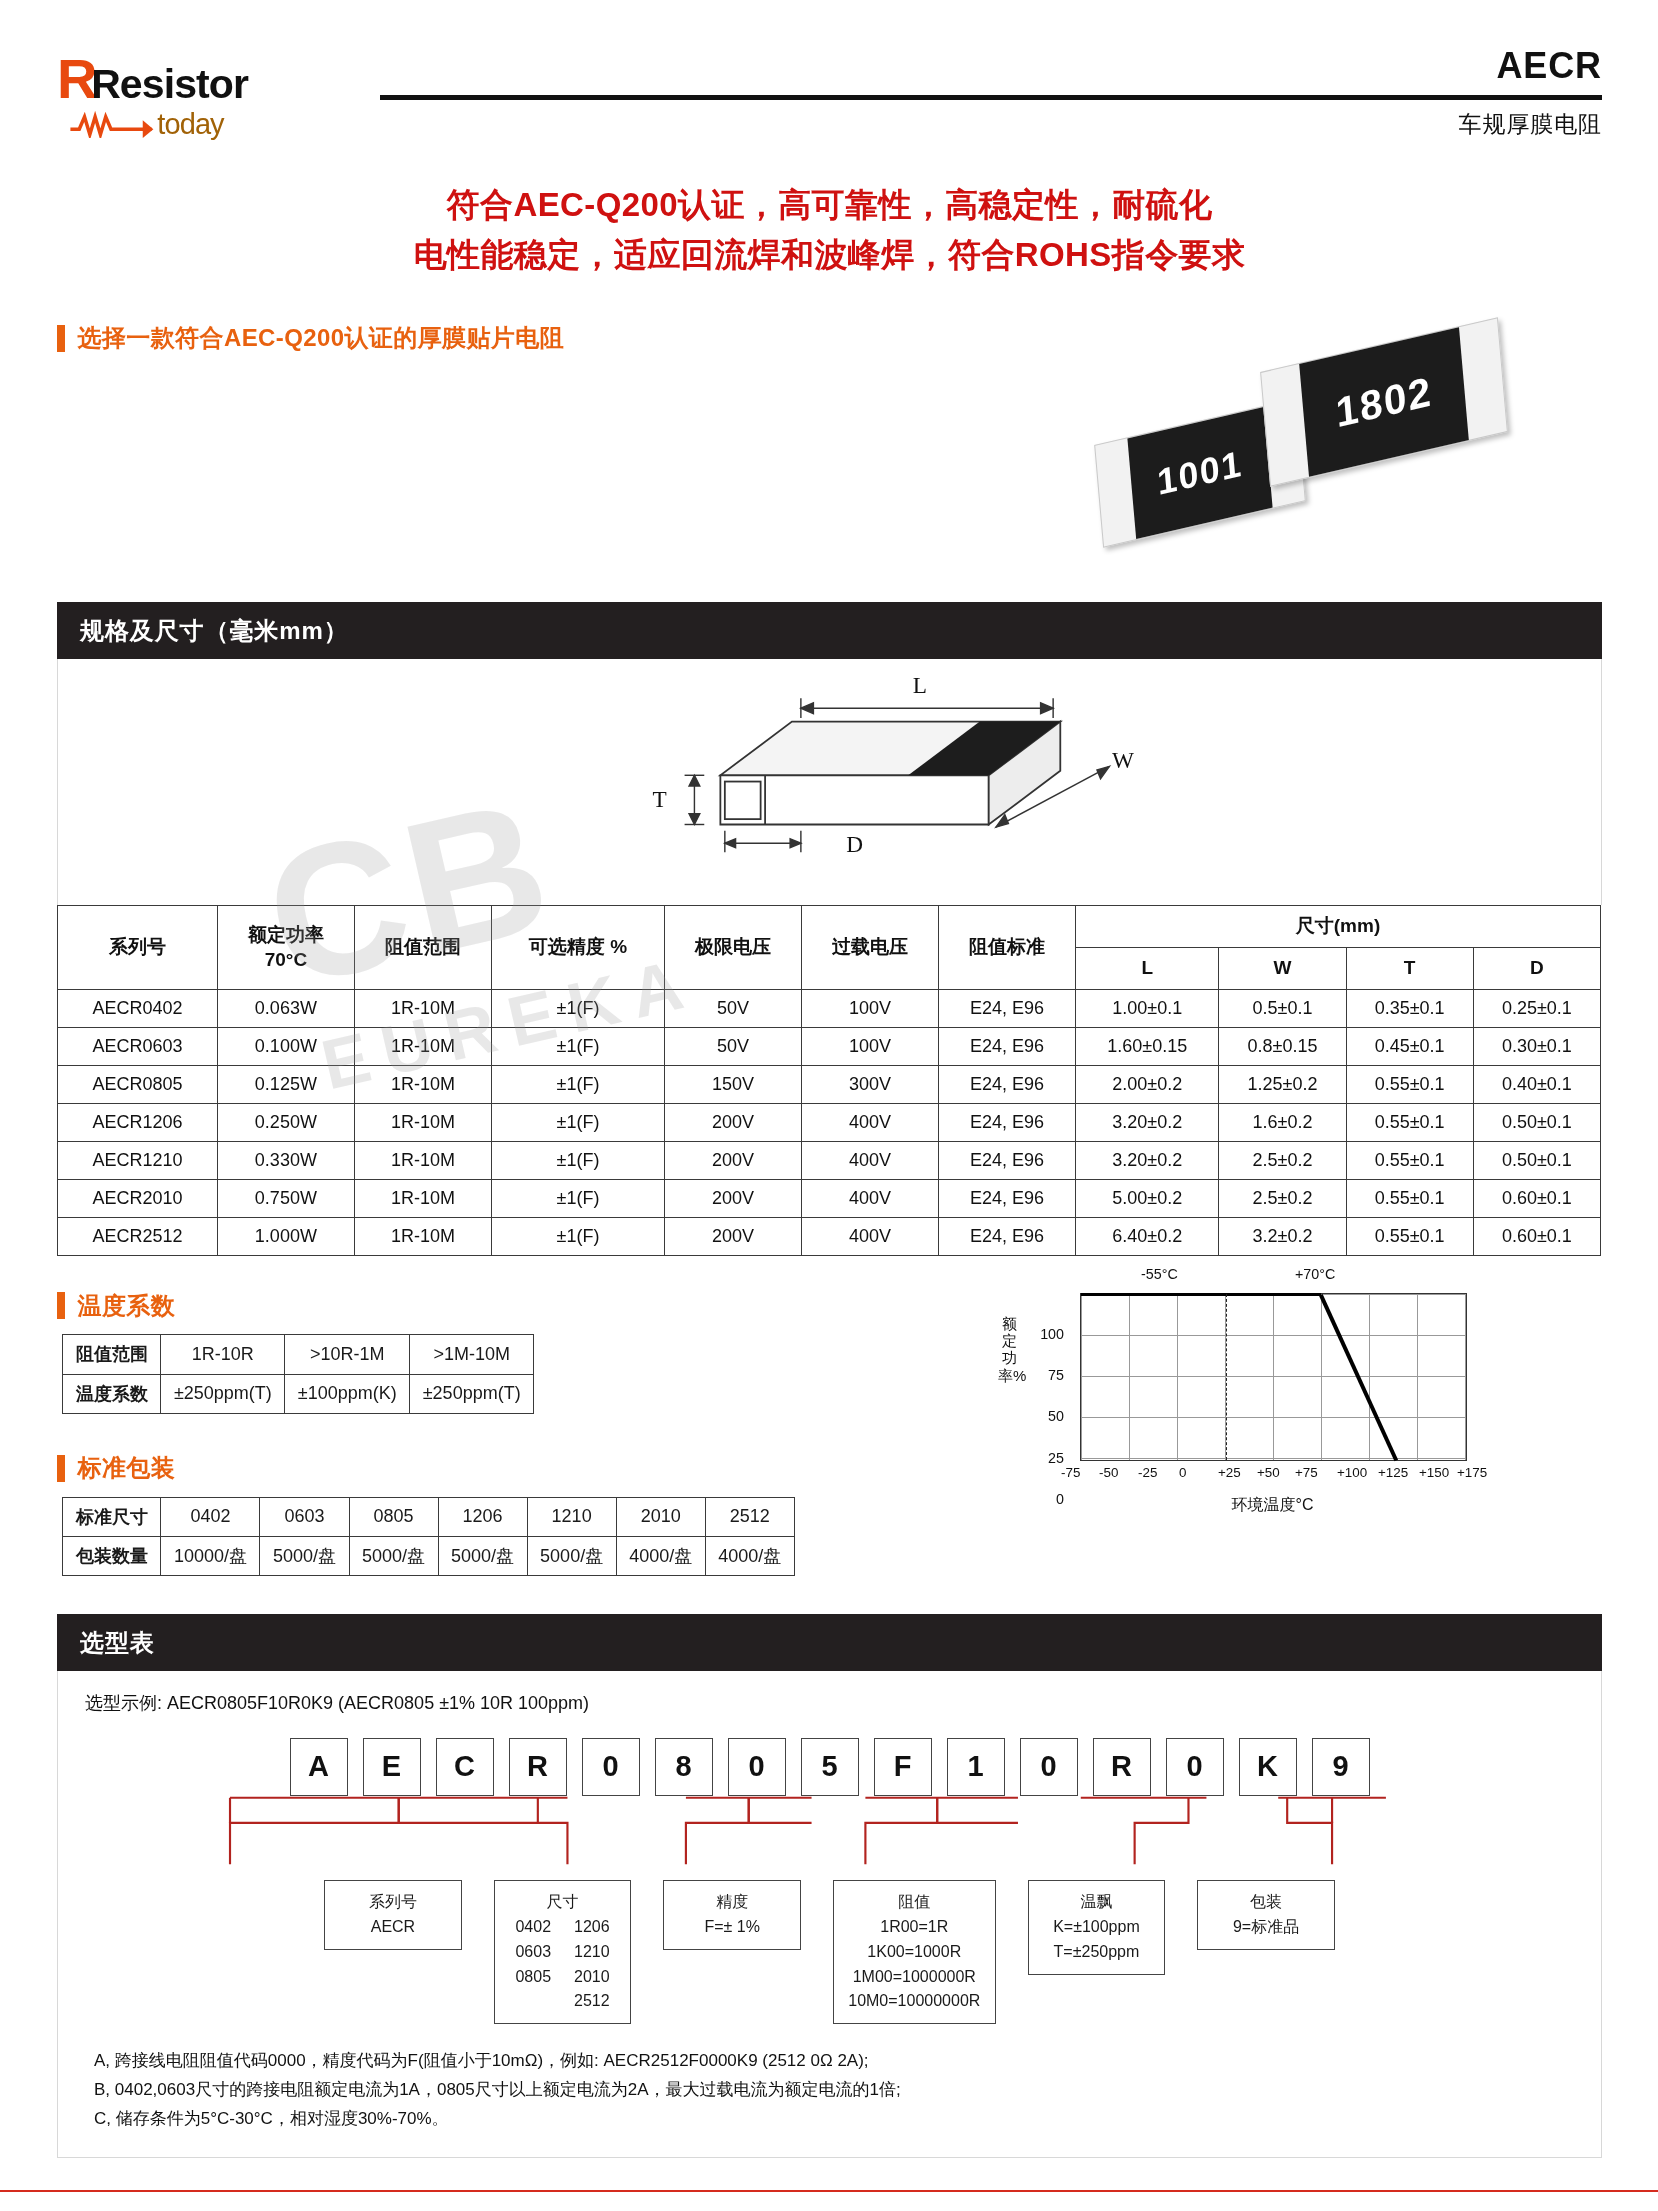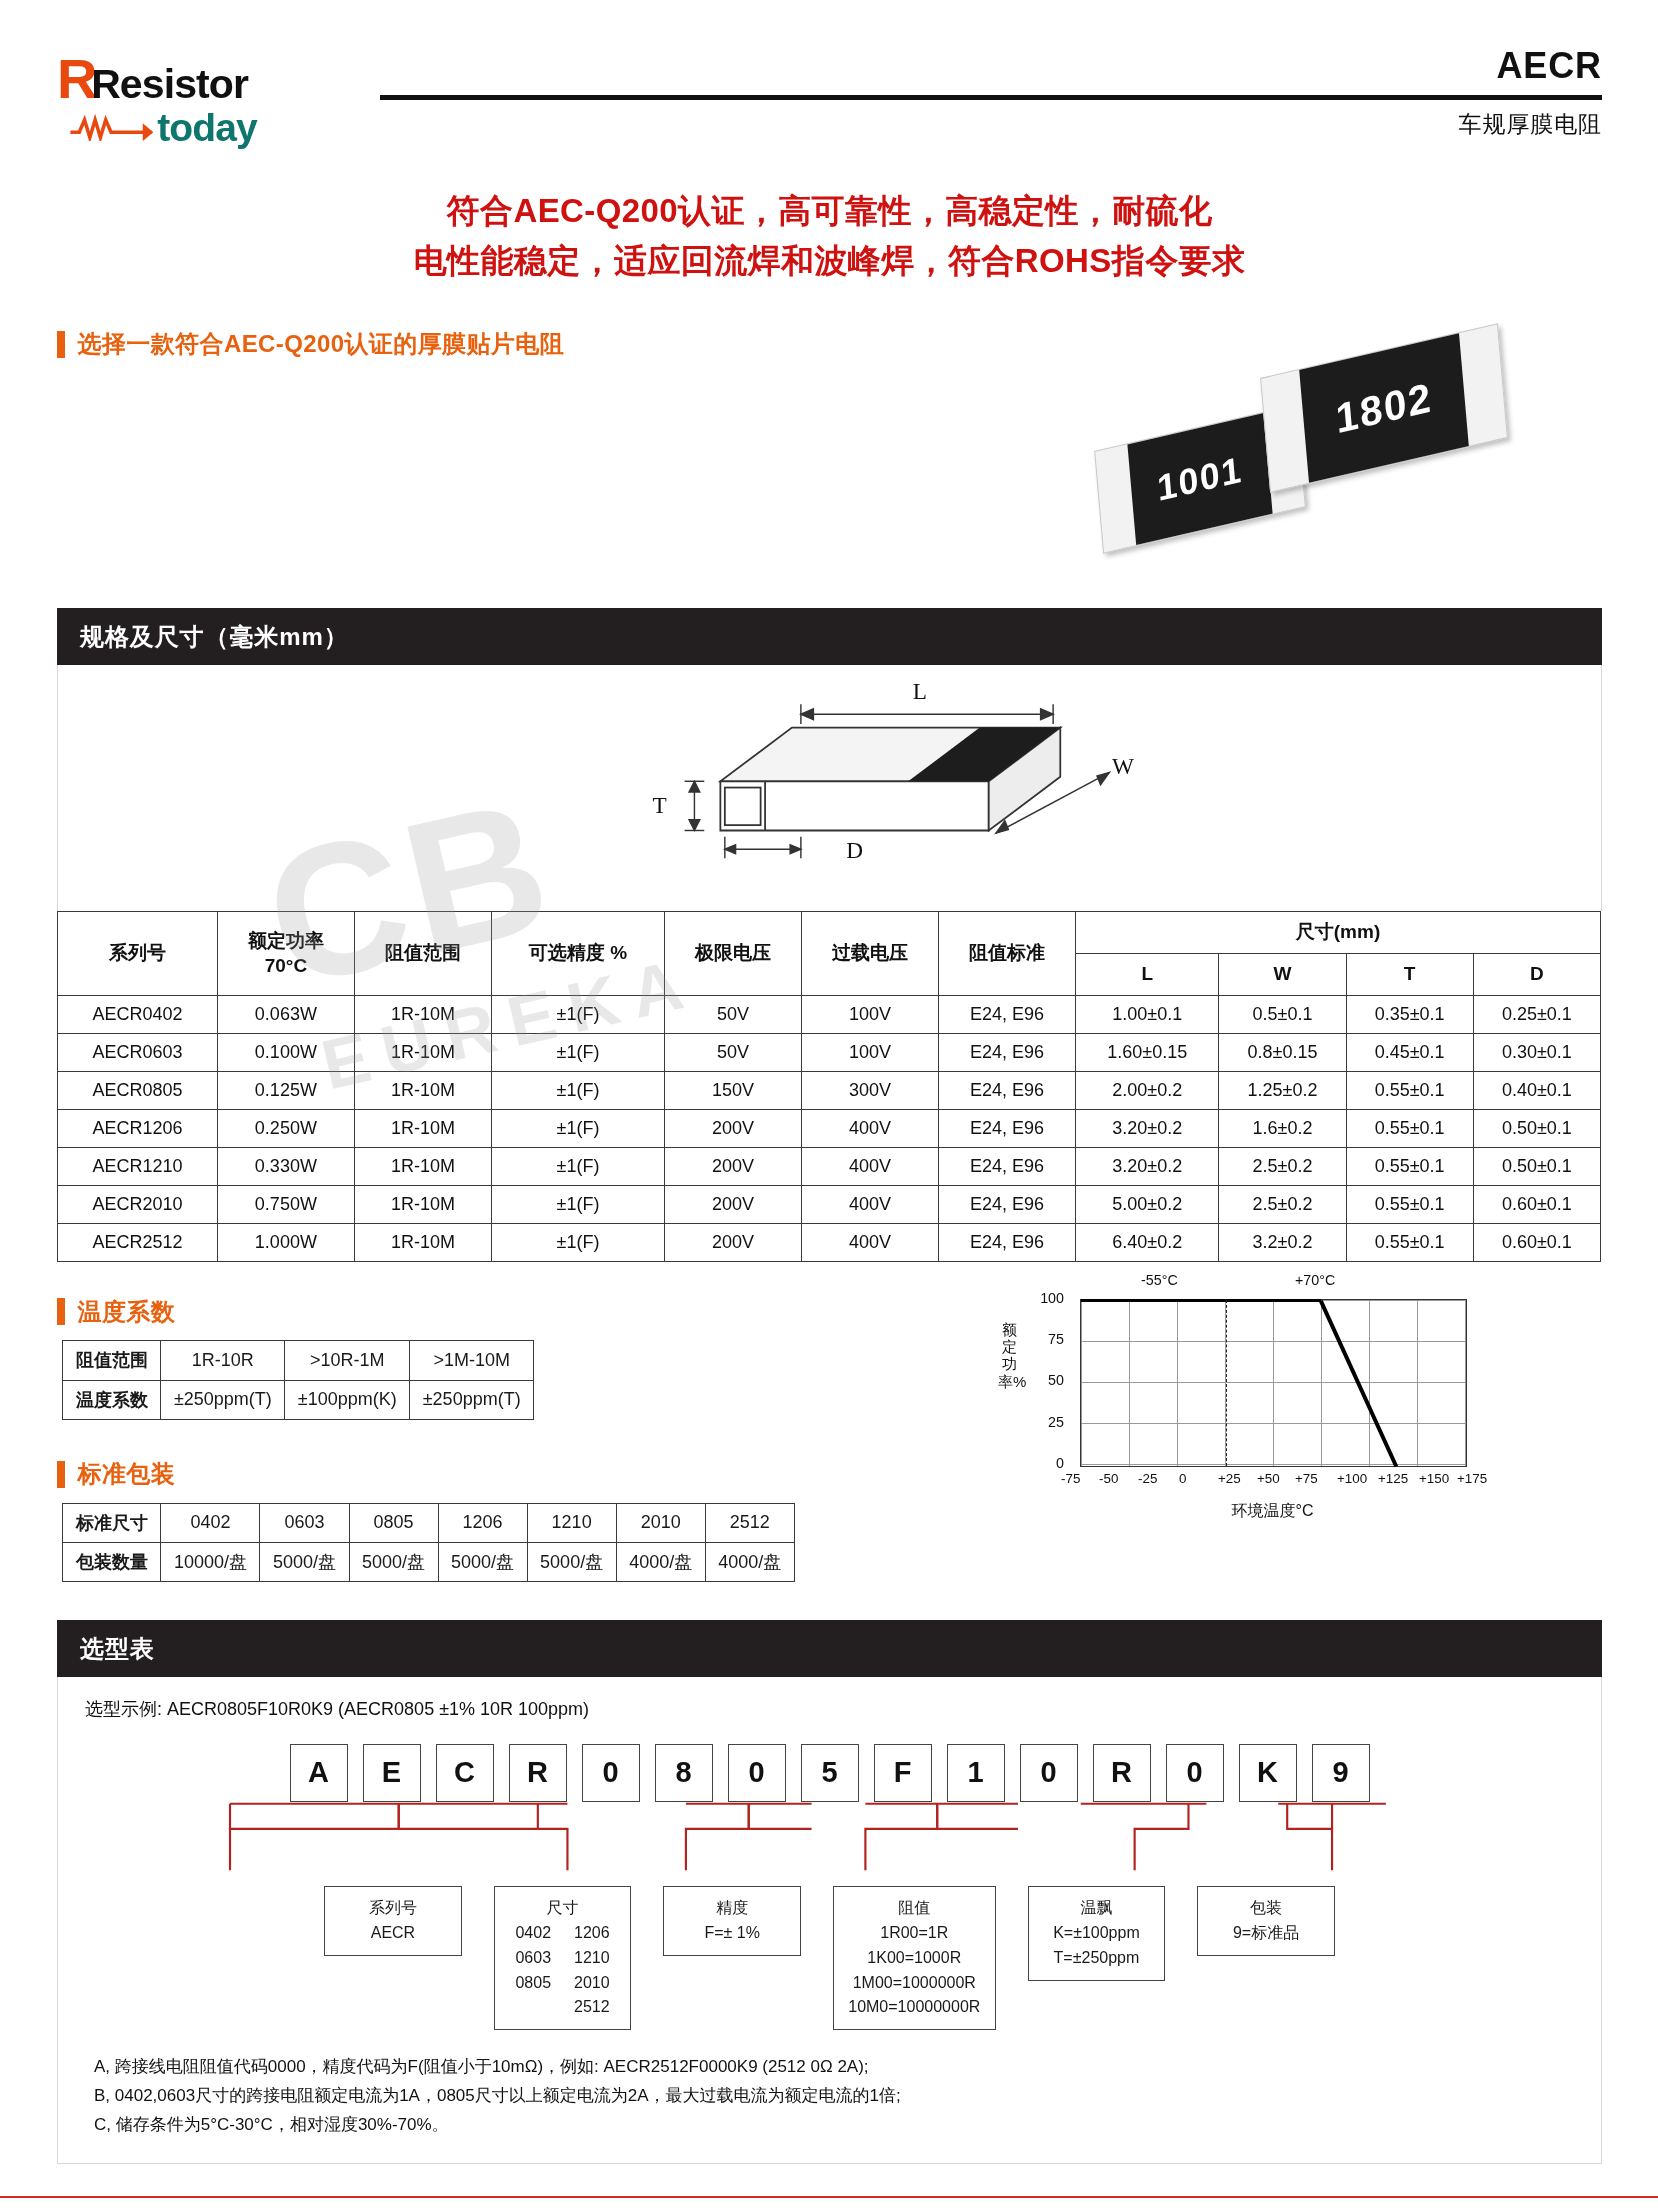--- a/index.html
+++ b/index.html
@@ -52,23 +52,23 @@
     display: flex;
     align-items: center;
     margin-top: 1.8px;
     margin-left: 10.7px;
   }
   .logo-wave {
     flex: 0 0 auto;
     margin-right: 3.6px;
   }
   .logo-today {
-    font-size: 39px;
-    font-weight: bold;
-    color: #0f766e;
+    font-size: 29px;
+    font-weight: normal;
+    color: #a16207;
     line-height: 1;
     letter-spacing: -0.9px;
   }
   .header-right {
     flex: 1;
     position: relative;
     padding-left: 27px;
     text-align: right;
   }
   .header-title {
@@ -279,20 +279,21 @@
     text-align: center;
     color: #111;
   }
   .ytick {
     position: absolute;
     right: 0;
     width: 36px;
     text-align: right;
     font-size: 14.3px;
     color: #111;
+    margin-top: 42px;
   }
   .xtick {
     position: absolute;
     font-size: 13.4px;
     color: #111;
     text-align: left;
     width: 39px;
   }
   .ctop {
     position: absolute;

